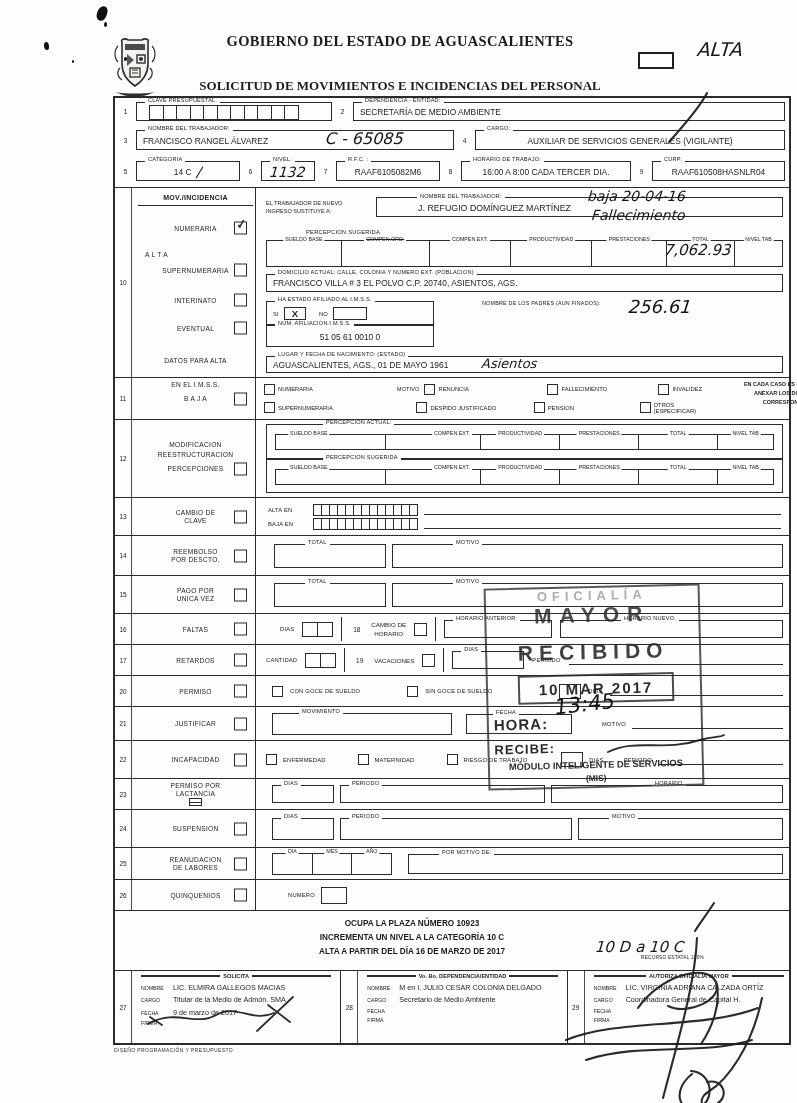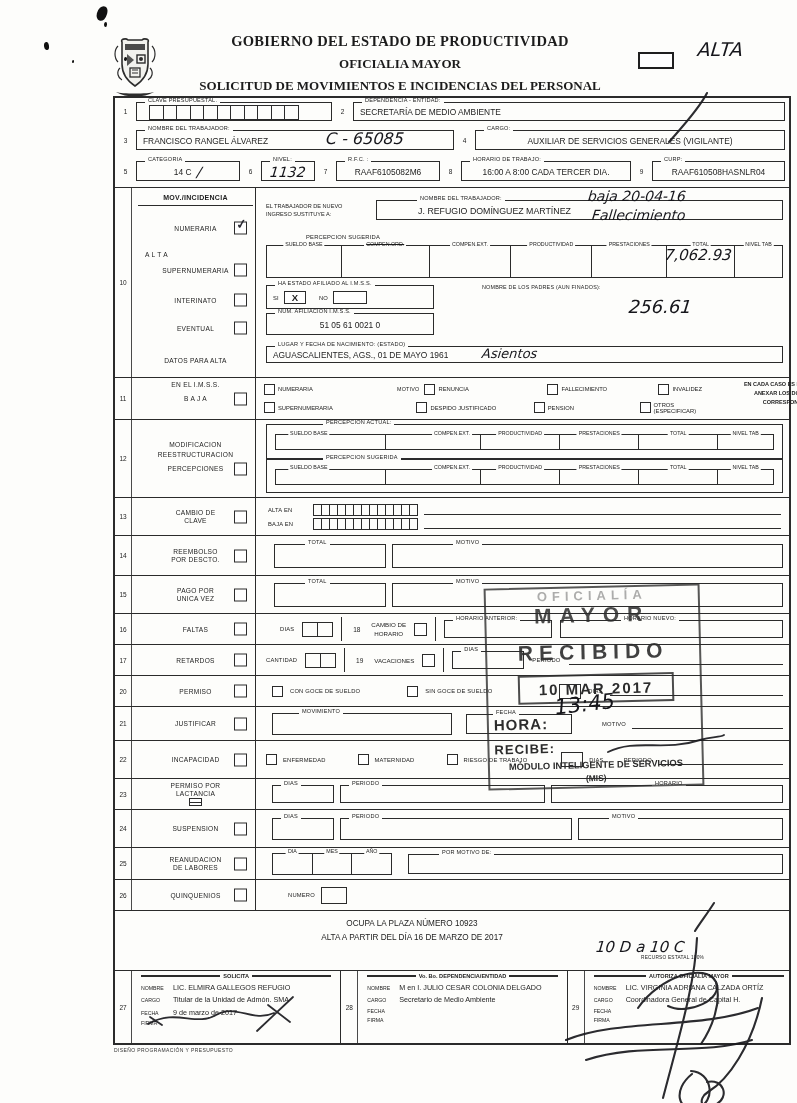--- a/index.html
+++ b/index.html
@@ -66,21 +66,21 @@
   .s11row{display:flex;align-items:center;gap:5px}
   .opt{display:flex;align-items:center;gap:3px;font-size:5.8px}
   .note{width:148px;min-width:148px;text-align:center;font-size:5.5px;line-height:1.6;font-weight:bold}
   
   .scol{flex:1;display:flex;flex-direction:column;padding:2px 5px;gap:1px;min-width:0}
   .shead{display:flex;align-items:center;gap:3px;font-size:5.6px;font-weight:bold;white-space:nowrap}
   .hline{flex:1;height:1.2px;background:#2b2b2b;min-width:6px}
   .srow{display:flex;gap:6px;align-items:baseline;margin-top:2.5px}
   .slab{font-size:5.2px;width:26px;min-width:26px}
   .sval{font-size:7.2px;white-space:nowrap}
-  .notesblk{text-align:center;font-size:8.2px;line-height:1.7;padding:6px 140px 2px 60px;font-weight:normal}
+  .notesblk{text-align:center;font-size:8.2px;line-height:1.7;padding:6px 140px 2px 60px;font-weight:bold}
   .tiny-footer{position:absolute;left:114px;top:1047px;font-size:5px;letter-spacing:.4px;color:#333}
   
   .stamp{position:absolute;left:486px;top:586px;width:216px;height:202px;border:2.6px solid rgba(45,45,45,.8);transform:rotate(-1.4deg);color:#2c2c2c;z-index:6;box-sizing:border-box}
   .stamp>div{position:absolute;white-space:nowrap}
   .st-l1{top:0px;left:0;right:0;text-align:center;font-weight:bold;font-size:13px;letter-spacing:5px;opacity:.38}
   .st-l2{top:15px;left:0;right:0;text-align:center;font-weight:bold;font-size:21px;letter-spacing:8px;opacity:.85}
   .st-l3{top:52px;left:0;right:0;text-align:center;font-weight:bold;font-size:21px;letter-spacing:6px;opacity:.9}
   .st-date{top:86px;left:30px;width:152px;height:25px;border:2.6px solid rgba(45,45,45,.85);display:flex;align-items:center;justify-content:center;font-weight:bold;font-size:15px;letter-spacing:2px}
   .st-hora{top:126px;left:5px;font-weight:bold;font-size:15px;letter-spacing:1px}
   .st-hand{top:104px;left:66px;font-size:21px;z-index:2}
@@ -104,22 +104,21 @@
     <path d="M8,10 C4,14 4,22 8,26 M42,10 C46,14 46,22 42,26 M10,32 C6,36 8,42 12,44 M40,32 C44,36 42,42 38,44" fill="none" stroke="#2d2d2d" stroke-width="1.2"></path>
     <rect x="15" y="8" width="20" height="6" fill="#2d2d2d" opacity=".85"></rect>
     <path d="M17,18 l7,6 l-7,6 z" fill="#2d2d2d" opacity=".8"></path>
     <rect x="27" y="19" width="8" height="8" fill="none" stroke="#2d2d2d" stroke-width="1.4"></rect>
     <circle cx="31" cy="23" r="2" fill="#2d2d2d"></circle>
     <rect x="20" y="32" width="10" height="9" fill="none" stroke="#2d2d2d" stroke-width="1.3"></rect>
     <path d="M22,34 h6 M22,37 h6" stroke="#2d2d2d" stroke-width="1"></path>
     <path d="M6,56 C16,62 34,62 44,56 C38,58 12,58 6,56 Z" fill="#2d2d2d"></path>
   </svg>
 
-  <div class="h1">GOBIERNO DEL ESTADO DE PRODUCTIVIDAD</div>
-  <div class="h2">OFICIALIA MAYOR</div>
+  <div class="h1">GOBIERNO DEL ESTADO DE AGUASCALIENTES</div>
   <div class="h3">SOLICITUD DE MOVIMIENTOS E INCIDENCIAS DEL PERSONAL</div>
   <div class="alta-box"></div>
   <div class="ov hand" style="left:698px;top:38px;font-size:19px">ALTA</div>
 
   <div class="form">
 
     <div class="row" style="height:27px">
       <span class="num">1</span>
       <div class="fbox" style="width:196px;height:19px;padding-right:2px">
         <span class="flabel">CLAVE PRESUPUESTAL.</span>
@@ -246,35 +245,41 @@
             <div class="pcell">
                 <span class="plabel">TOTAL</span>
               <span class="hand" style="position:absolute;left:-2px;top:0;font-size:15px">7,062.93</span>
             </div>
             <div class="pcell" style="flex:.7">
                 <span class="plabel">NIVEL TAB</span>
               </div>
           </div>
         </div>
 
+        <div class="s10row" style="height:26px">
+          <div class="fbox grow" style="height:18px">
+            <span class="flabel">DOMICILIO ACTUAL: CALLE, COLONIA Y NUMERO EXT. (POBLACION)</span>
+            <span class="fval">FRANCISCO VILLA # 3   EL POLVO   C.P. 20740,   ASIENTOS, AGS.</span>
+          </div>
+        </div>
 
         <div class="s10row" style="height:56px;align-items:stretch">
           <div style="width:168px;min-width:168px;display:flex;flex-direction:column;justify-content:space-between;padding:3px 0">
             <div class="fbox" style="height:24px;gap:5px">
               <span class="flabel">HA ESTADO AFILIADO AL I.M.S.S.</span>
               <span class="glabel">SI</span>
               <span class="cb" style="width:22px">
                   <span class="xmark">X</span>
                 </span>
               <span class="glabel" style="margin-left:8px">NO</span>
               <span class="cb" style="width:34px"></span>
             </div>
             <div class="fbox ctr" style="height:22px">
               <span class="flabel">NUM. AFILIACION I.M.S.S.</span>
-              <span class="fval">51 05 61 0021 0</span>
+              <span class="fval">51 05 61 0010 0</span>
             </div>
           </div>
           <div style="flex:1;display:flex;flex-direction:column;justify-content:space-between;padding:2px 0;position:relative">
             <span class="glabel" style="font-size:5.4px;margin-left:34px">NOMBRE DE LOS PADRES (AUN FINADOS):</span>
           </div>
         </div>
 
         <div class="s10row" style="height:24px">
           <div class="fbox grow" style="height:17px">
             <span class="flabel">LUGAR Y FECHA DE NACIMIENTO: (ESTADO)</span>
@@ -686,38 +691,39 @@
         </div>
       </div>
       <div class="content">
         <span class="glabel" style="margin-left:22px">NUMERO</span>
         <span class="sbox" style="width:26px;height:17px"></span>
       </div>
     </div>
 
     <div class="sec notesblk" style="height:60px;box-sizing:border-box">
       <div>OCUPA LA PLAZA NÚMERO 10923</div>
+      <div>INCREMENTA UN NIVEL A LA CATEGORÍA 10 C</div>
       <div>ALTA A PARTIR DEL DÍA 16 DE MARZO DE 2017</div>
     </div>
 
     <div class="row sec" style="height:73px;align-items:stretch;padding:0">
       <div class="num rule">27</div>
       <div class="scol">
         <div class="shead">
             <span class="hline"></span>
             <span>SOLICITA</span>
             <span class="hline"></span>
           </div>
         <div class="srow">
             <span class="slab">NOMBRE</span>
-            <span class="sval">LIC. ELMIRA GALLEGOS REFUGIO</span>
+            <span class="sval">LIC. ELMIRA GALLEGOS MACIAS</span>
           </div>
         <div class="srow">
             <span class="slab">CARGO</span>
-            <span class="sval">Titular de la Unidad de Admón. SMA</span>
+            <span class="sval">Titular de la Medio de Admón. SMA</span>
           </div>
         <div class="srow">
             <span class="slab">FECHA</span>
             <span class="sval">9 de marzo de 2017</span>
           </div>
         <div class="srow">
             <span class="slab">FIRMA</span>
           </div>
       </div>
       <div class="num rule" style="border-left:1.4px solid #2b2b2b">28</div>

